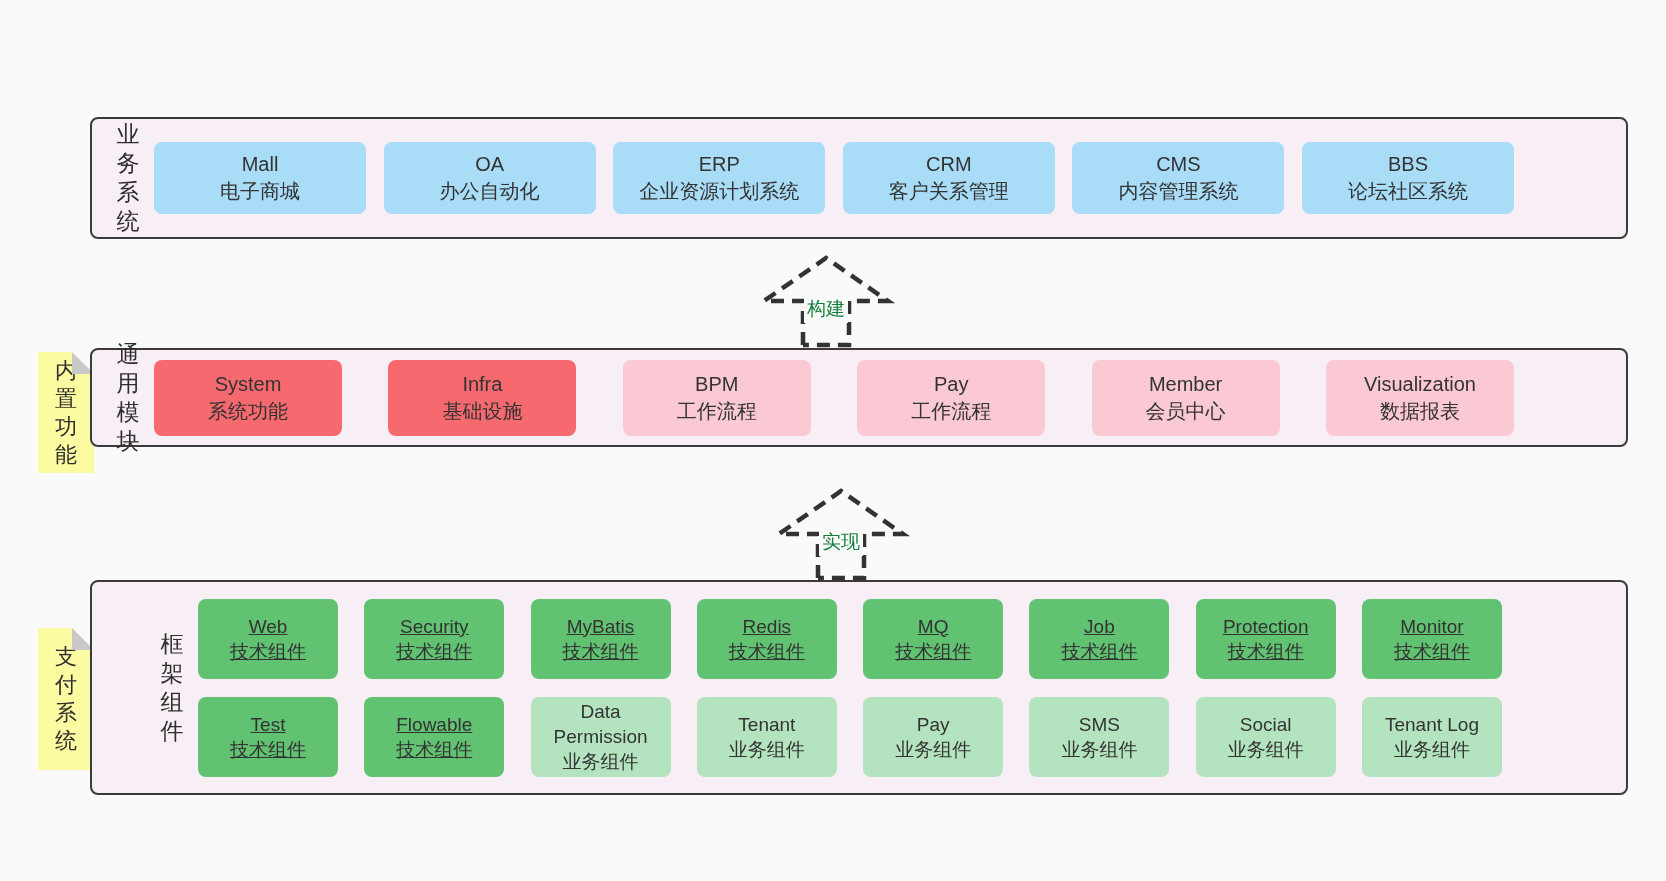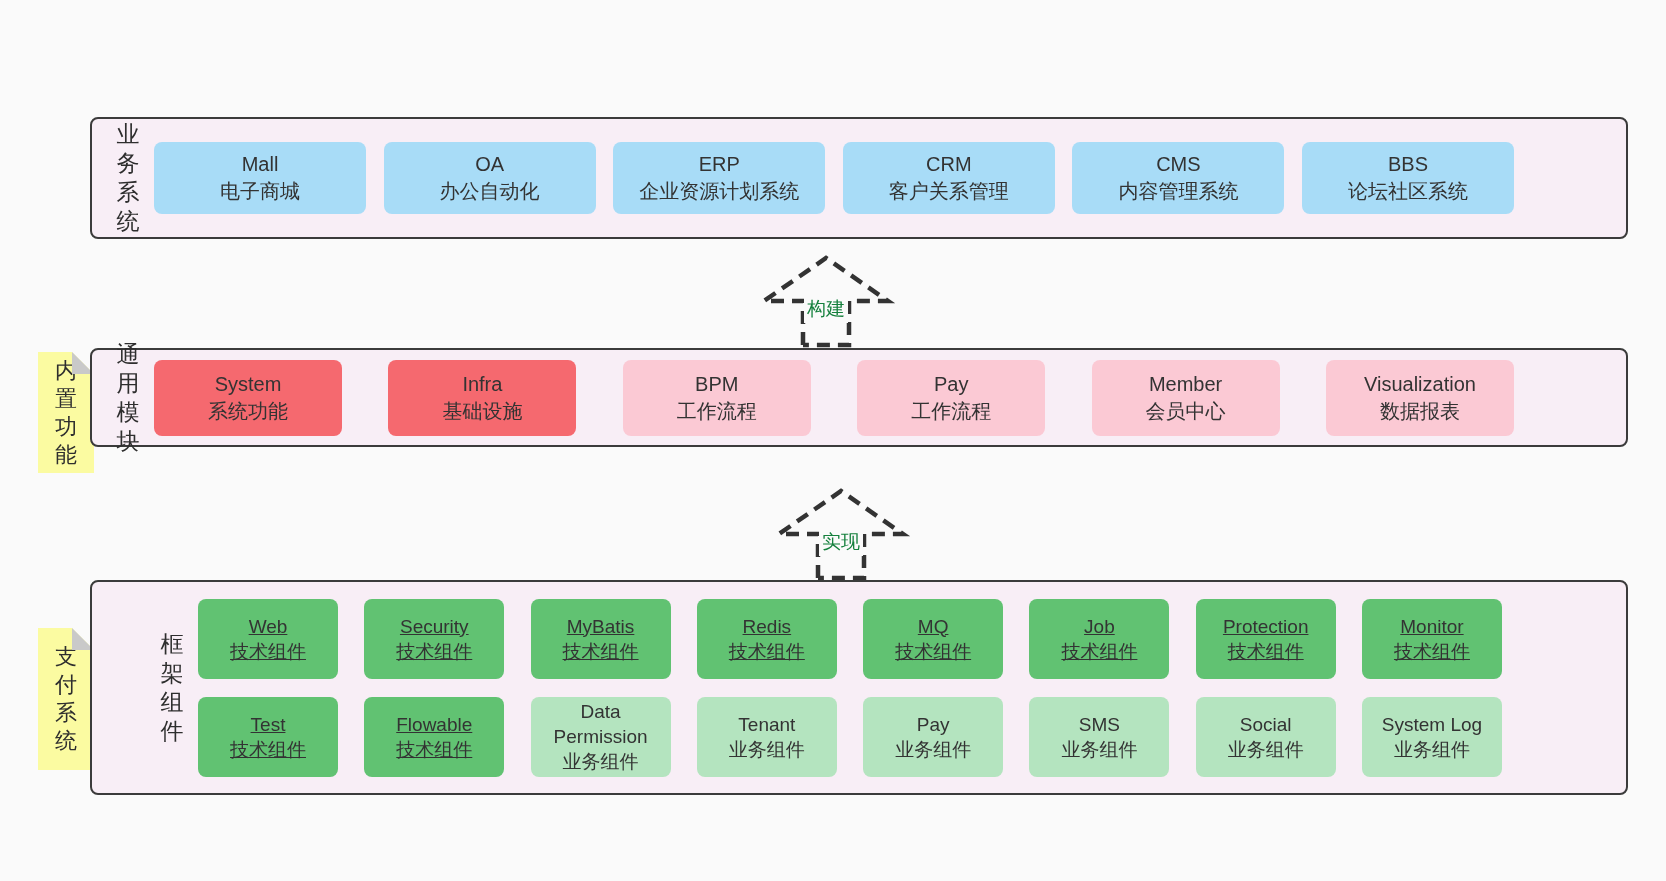--- a/index.html
+++ b/index.html
@@ -285,20 +285,20 @@
         </div>
         <div class="box" data-variant="green-light">
           <span class="box-title">SMS</span>
           <span class="box-subtitle">业务组件</span>
         </div>
         <div class="box" data-variant="green-light">
           <span class="box-title">Social</span>
           <span class="box-subtitle">业务组件</span>
         </div>
         <div class="box" data-variant="green-light">
-          <span class="box-title">System Log</span>
+          <span class="box-title">Tenant Log</span>
           <span class="box-subtitle">业务组件</span>
         </div>
       </div>
     </div>
   </section>
 
 </div>
 
 </body></html>

